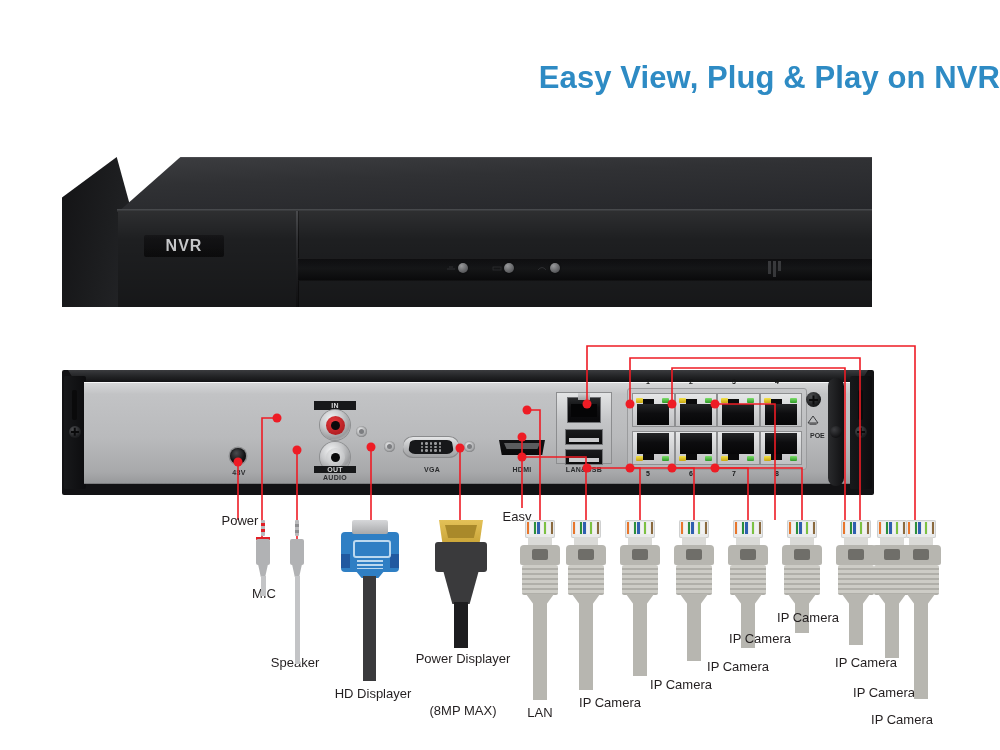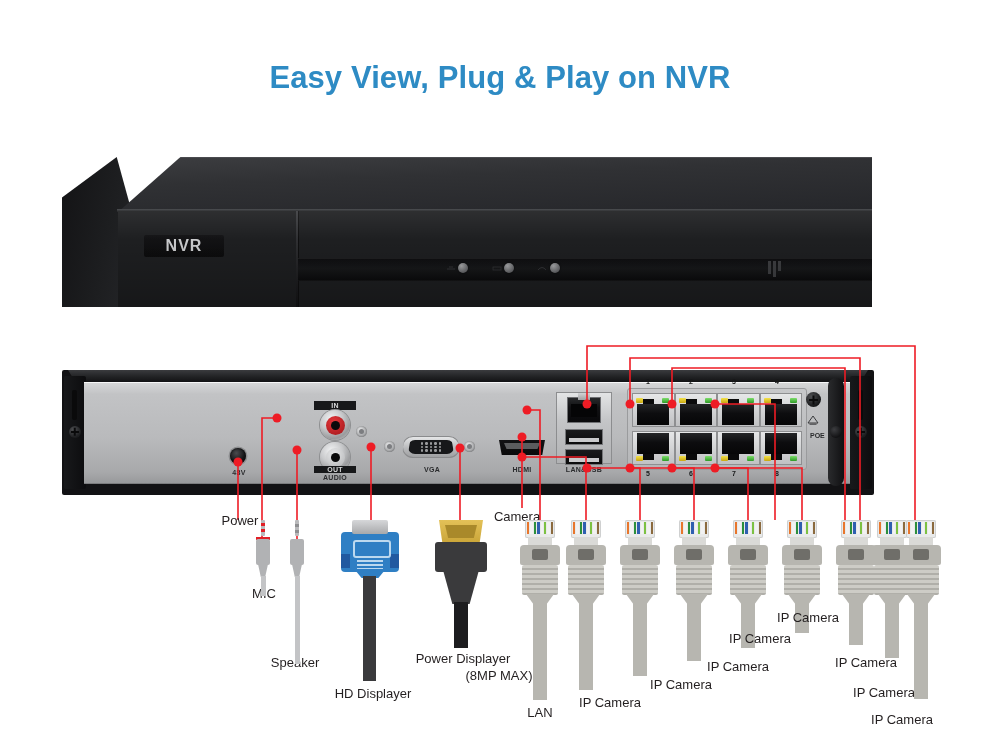--- a/index.html
+++ b/index.html
@@ -7,21 +7,21 @@
     width:1000px;height:750px;position:relative;overflow:hidden;
     background:#ffffff;
     font-family:"Liberation Sans","DejaVu Sans",sans-serif;
     -webkit-font-smoothing:antialiased;
   }
   .stage{position:absolute;left:0;top:0;width:1000px;height:750px;}
 
   
   #page-title{
     position:absolute;left:0;top:60px;width:1000px;
-    text-align:center;
+    text-align:right;
     font-size:31px;font-weight:bold;letter-spacing:.1px;
     color:#2e8bc4;
   }
 
   
   #front-unit{position:absolute;left:62px;top:157px;width:810px;height:150px;}
   
   .front-top{
     position:absolute;left:55px;top:0;width:755px;height:55px;
     background:linear-gradient(178deg,#3c3d40 0%,#303134 35%,#25262a 100%);
@@ -571,22 +571,22 @@
       <circle cx="672" cy="468" r="4.5"></circle>
       <circle cx="715" cy="468" r="4.5"></circle>
     </g>
   </svg>
 
   <div class="clabel c" style="left:240px;top:513px;">Power</div>
   <div class="clabel c" style="left:264px;top:586px;">MIC</div>
   <div class="clabel c" style="left:295px;top:655px;">Speaker</div>
   <div class="clabel c" style="left:373px;top:686px;">HD Displayer</div>
   <div class="clabel c" style="left:463px;top:651px;">Power Displayer</div>
-  <div class="clabel c" style="left:463px;top:668px;margin-left:36px;">(8MP MAX)</div>
-  <div class="clabel c" style="left:517px;top:509px;">Camera</div>
+  <div class="clabel c" style="left:463px;top:703px;">(8MP MAX)</div>
+  <div class="clabel c" style="left:517px;top:509px;">Easy</div>
 
   <div class="cable plug35" style="left:256px;top:520px;height:70px;">
     <div class="tip"></div>
     <div class="band" style="top:3px;background:#e11f26;"></div>
     <div class="band" style="top:9px;background:#e11f26;"></div>
     <div style="position:absolute;left:0;top:17px;width:14px;height:3px;background:#e11f26;"></div>
     <div class="body"></div>
     <div class="taper"></div>
     <div class="wire" style="height:20px;"></div>
   </div>

